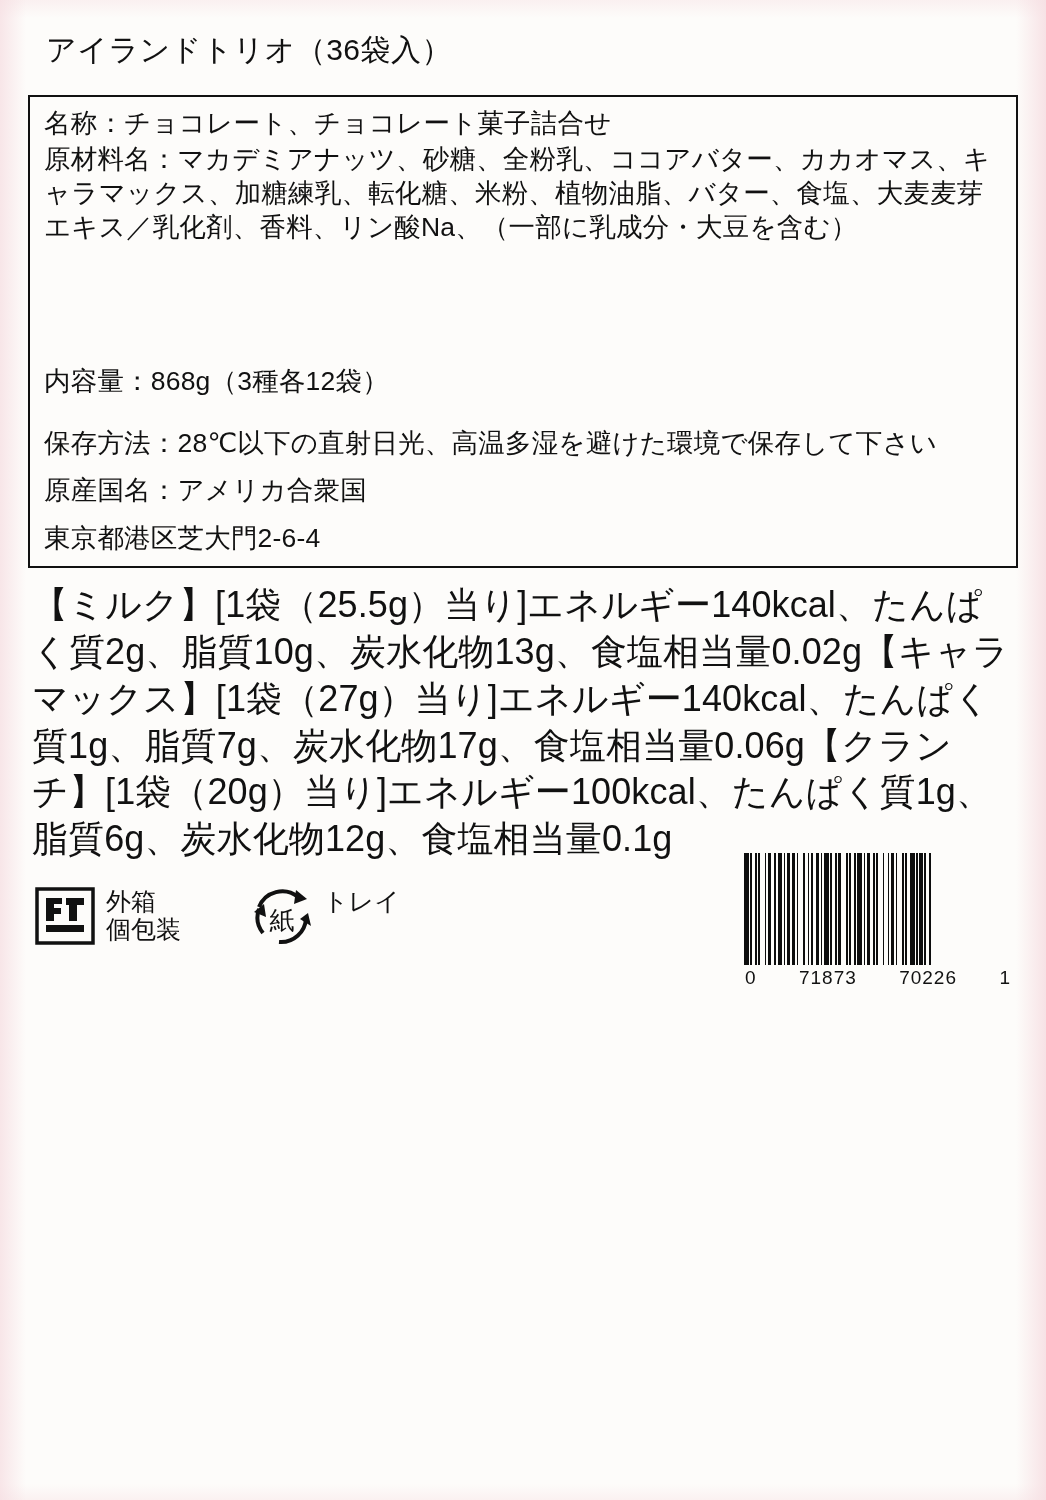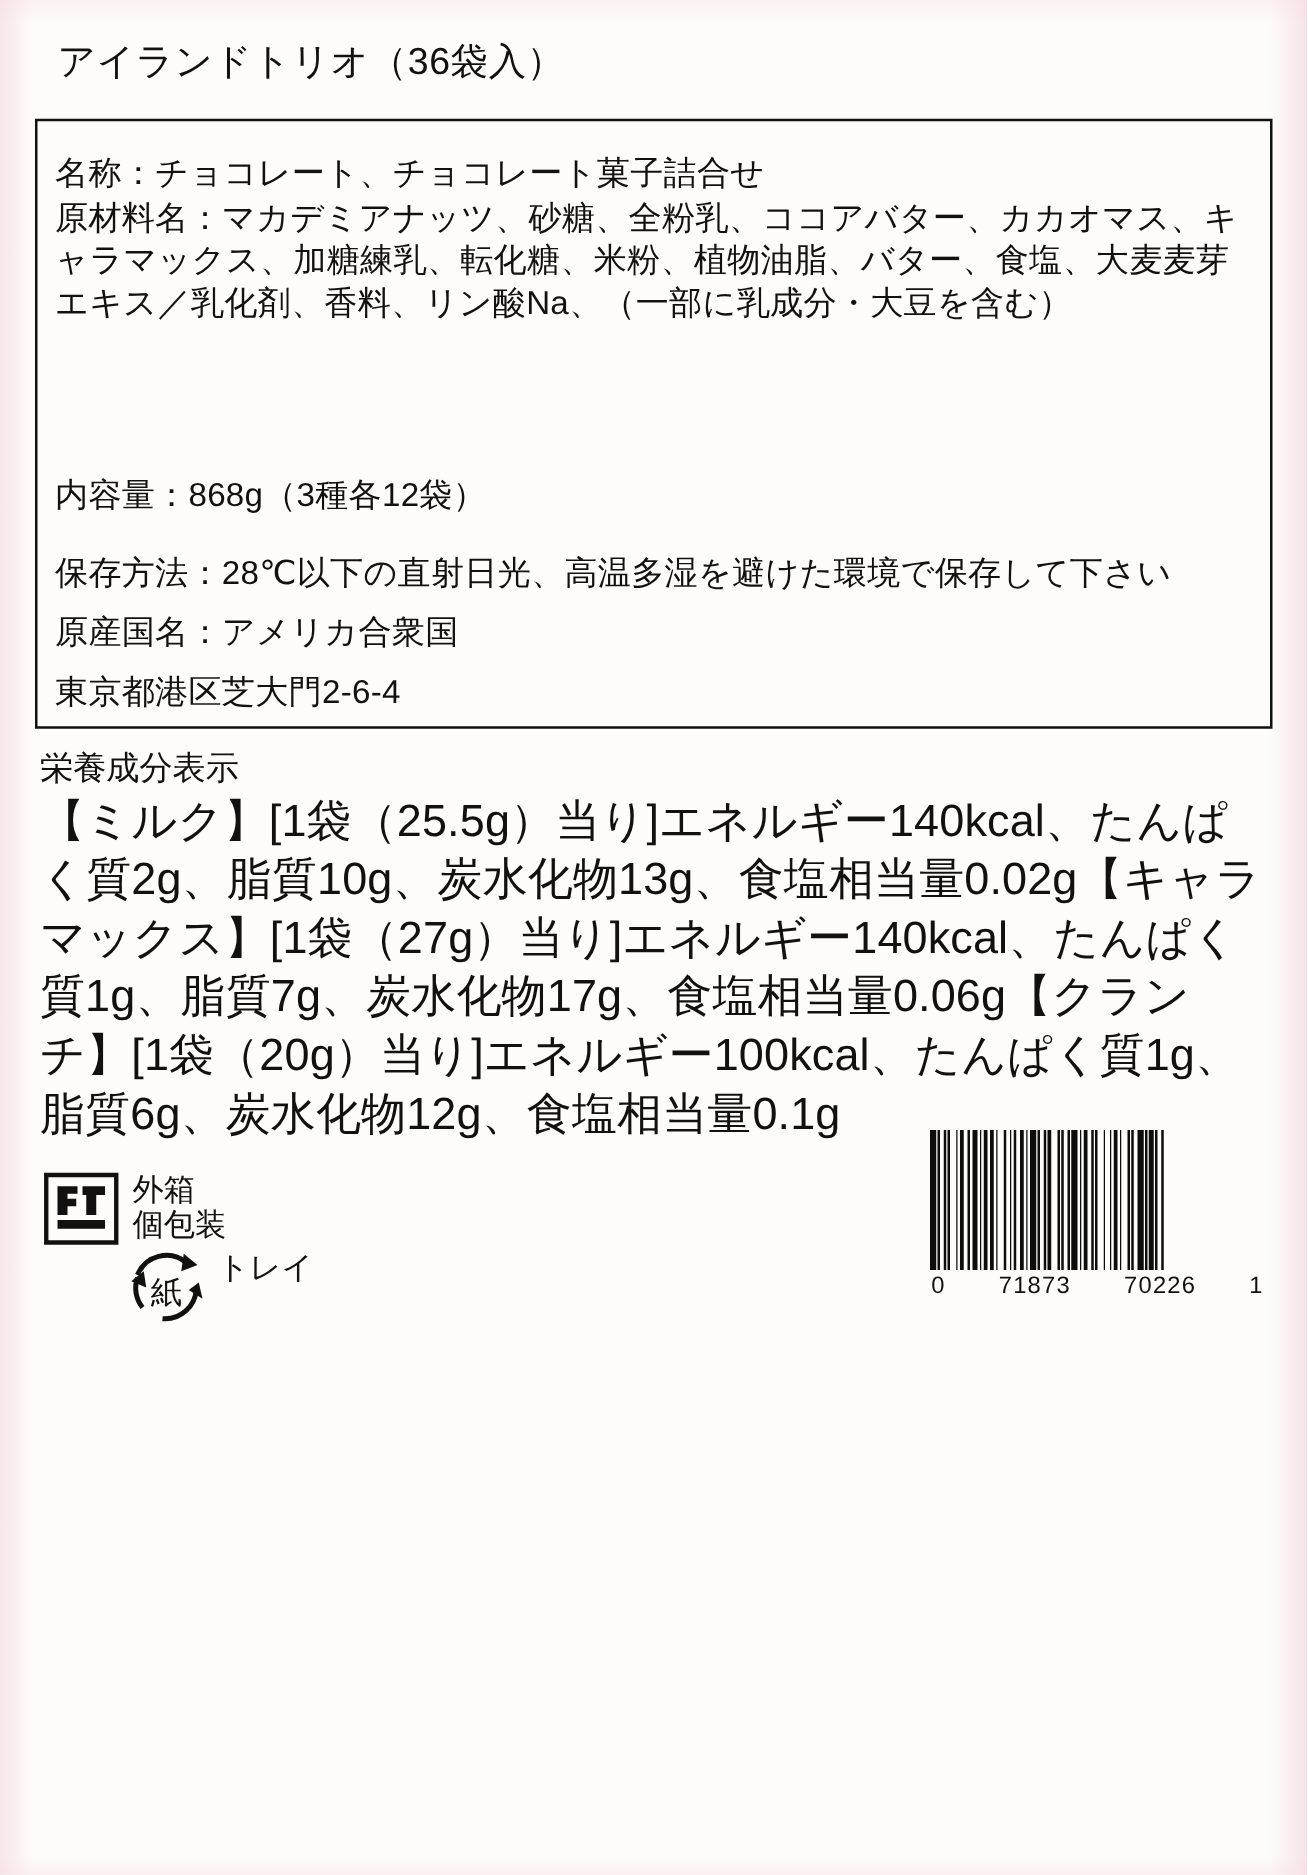--- a/index.html
+++ b/index.html
@@ -40,21 +40,21 @@
     font-size: 30px;
     line-height: 1.2;
     padding: 32px 0 0 18px;
     letter-spacing: 0.5px;
     white-space: nowrap;
   }
 
   .info-box {
     margin: 27px 0 0 0;
     border: 2px solid #111;
-    padding: 25px 12px 10px 14px;
+    padding: 10px 12px 10px 14px;
     box-sizing: border-box;
   }
 
   .row {
     font-size: 26.5px;
     line-height: 1.28;
     letter-spacing: 0.2px;
     margin: 0;
   }
   .row + .row { margin-top: 2px; }
@@ -103,21 +103,20 @@
     height: 160px;
   }
 
   .recycle-group {
     position: absolute;
     left: 4px;
     top: 6px;
     display: flex;
     align-items: flex-start;
     gap: 0px;
-    flex-direction: column;
   }
   .recycle-item {
     display: flex;
     align-items: flex-start;
   }
   .recycle-item .labels {
     font-size: 25px;
     line-height: 1.12;
     margin-left: 8px;
     padding-top: 2px;
@@ -172,21 +171,20 @@
       <div class="gap-sm"></div>
       <div class="gap-sm"></div>
       <div class="row">保存方法：28℃以下の直射日光、高温多湿を避けた環境で保存して下さい</div>
       <div class="gap-sm"></div>
       <div class="row">原産国名：アメリカ合衆国</div>
       <div class="gap-sm"></div>
       <div class="row">東京都港区芝大門2-6-4</div>
     </div>
 
     <div class="nutrition-wrap">
-      <div class="nutrition-heading">栄養成分表示</div>
       <div class="nutrition-body">【ミルク】[1袋（25.5g）当り]エネルギー140kcal、たんぱく質2g、脂質10g、炭水化物13g、食塩相当量0.02g【キャラマックス】[1袋（27g）当り]エネルギー140kcal、たんぱく質1g、脂質7g、炭水化物17g、食塩相当量0.06g【クランチ】[1袋（20g）当り]エネルギー100kcal、たんぱく質1g、脂質6g、炭水化物12g、食塩相当量0.1g</div>
     </div>
 
 
 
     <div class="bottom-area">
 
       <div class="recycle-group">
 
         <div class="recycle-item plastic">

